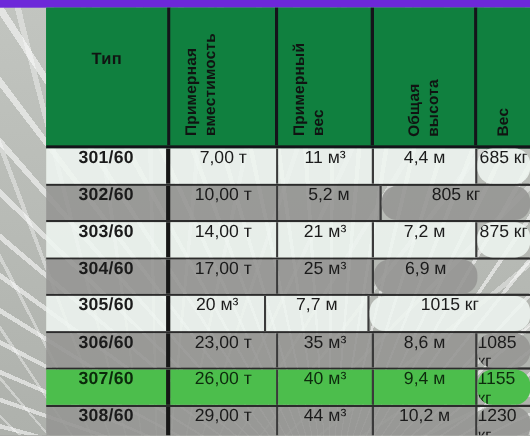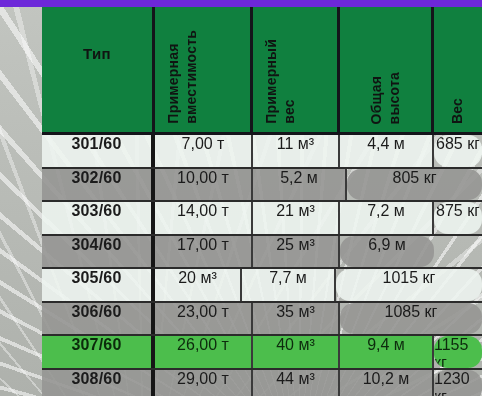--- a/index.html
+++ b/index.html
@@ -242,20 +242,23 @@
   <div class="row data-row row-dark">
     <div class="cell c1">
             <span>306/60</span>
           </div>
     <div class="cell c2">
             <span>23,00 т</span>
           </div>
     <div class="cell c3">
             <span>35 м³</span>
           </div>
+    <div class="cell c4">
+            <span>8,6 м</span>
+          </div>
     <div class="cell c5">
             <span>1085 кг</span>
           </div>
   </div>
 
   <div class="row data-row row-hl">
     <div class="cell c1">
             <span>307/60</span>
           </div>
     <div class="cell c2">

